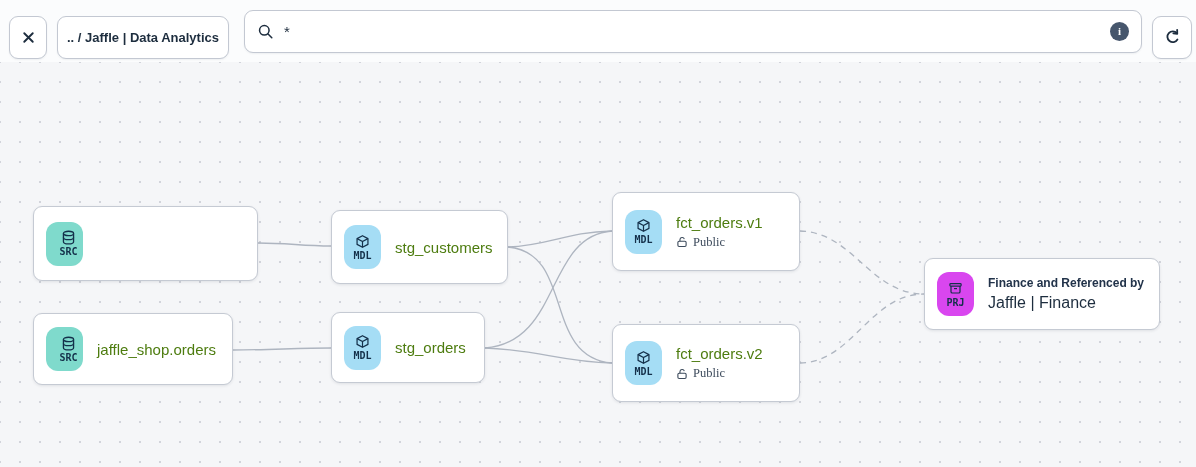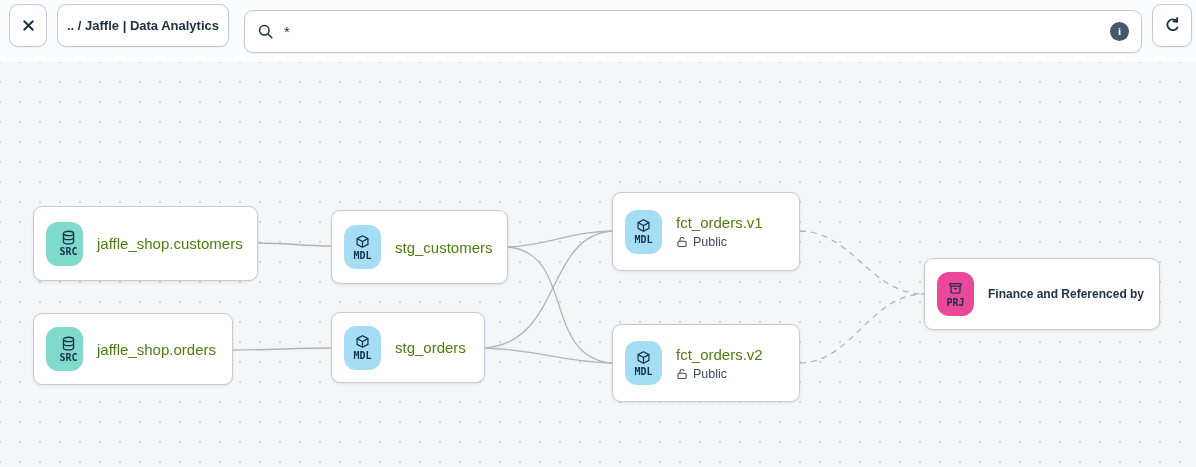--- a/index.html
+++ b/index.html
@@ -15,21 +15,21 @@
   }
   .edges { position:absolute; left:0; top:0; width:1196px; height:467px;
     pointer-events:none; z-index:1; }
   .edges path { fill:none; stroke:#aeb5c0; stroke-width:1.3px; }
   .edges path.dashed { stroke-dasharray:6 5; }
 
   
   .topbar { position:absolute; left:0; top:0; width:1196px; height:62px;
     background:#fbfcfd; z-index:10; }
   .tbtn {
-    position:absolute; top:4px; height:43px; background:#fff;
+    position:absolute; top:16px; height:43px; background:#fff;
     border:1px solid #c3c8d2; border-radius:9px;
     box-shadow:0 1px 2px rgba(20,30,50,.06);
     display:flex; align-items:center; justify-content:center;
     cursor:pointer; color:#1d2d3e;
   }
   .close-btn   { left:9px;    width:38px; }
   .crumb-btn   { left:57px;   width:172px; font-size:13px; font-weight:700; }
   .refresh-btn { left:1152px; width:40px; }
   .searchwrap  {
     position:absolute; left:244px; top:10px; width:898px; height:43px;
@@ -61,26 +61,26 @@
     width:37px; height:44px; border-radius:12px; flex-shrink:0;
     display:flex; flex-direction:column; align-items:center;
     justify-content:center; gap:2px;
   }
   .badge .btag {
     font-family:"DejaVu Sans Mono", monospace;
     font-size:10px; font-weight:700; color:#14304a; line-height:1;
   }
   .badge.src { background:#7fdacc;padding-left:8px; }
   .badge.mdl { background:#a5ddf5; }
-  .badge.prj { background:#ec4899; }
+  .badge.prj { background:#d946ef; }
 
   .ntitle { font-size:15px; color:#4d7c0f; white-space:nowrap; }
   .ncol   { display:flex; flex-direction:column; gap:4px; }
   .access { display:flex; align-items:center; gap:5px;
-    font-size:12.5px; color:#3d4b5c; }
+    font-size:12.5px; color:#3d4b5c;font-family:Liberation Serif, serif; }
   .subtitle { font-size:12px; font-weight:600; color:#22334a; white-space:nowrap; }
   .prjtitle { font-size:16px; color:#1d2d3e; white-space:nowrap; }
 
   
   .n-src-customers { left:33px;  top:206px; width:225px; height:75px; }
   .n-src-orders    { left:33px;  top:313px; width:200px; height:72px; }
   .n-stg-customers { left:331px; top:210px; width:177px; height:74px; }
   .n-stg-orders    { left:331px; top:312px; width:154px; height:71px; }
   .n-fct-v1        { left:612px; top:192px; width:188px; height:79px; }
   .n-fct-v2        { left:612px; top:324px; width:188px; height:78px; }
@@ -104,21 +104,20 @@
 
 <div class="node n-src-customers">
   <div class="badge src">
     <svg width="15" height="15" viewBox="0 0 16 16" fill="none" stroke="#14304a" stroke-width="1.4">
       <ellipse cx="8" cy="3.6" rx="5.4" ry="2.3"></ellipse>
       <path d="M2.6 3.6 v8.8 c0 1.3 2.4 2.3 5.4 2.3 s5.4 -1 5.4 -2.3 v-8.8"></path>
       <path d="M2.6 8 c0 1.3 2.4 2.3 5.4 2.3 s5.4 -1 5.4 -2.3"></path>
     </svg>
     <span class="btag">SRC</span>
   </div>
-  <div class="ntitle">jaffle_shop.customers</div>
 </div>
 
 <div class="node n-src-orders">
   <div class="badge src">
     <svg width="15" height="15" viewBox="0 0 16 16" fill="none" stroke="#14304a" stroke-width="1.4">
       <ellipse cx="8" cy="3.6" rx="5.4" ry="2.3"></ellipse>
       <path d="M2.6 3.6 v8.8 c0 1.3 2.4 2.3 5.4 2.3 s5.4 -1 5.4 -2.3 v-8.8"></path>
       <path d="M2.6 8 c0 1.3 2.4 2.3 5.4 2.3 s5.4 -1 5.4 -2.3"></path>
     </svg>
     <span class="btag">SRC</span>
@@ -196,20 +195,21 @@
   <div class="badge prj">
     <svg width="15" height="15" viewBox="0 0 16 16" fill="none" stroke="#14304a" stroke-width="1.3" stroke-linejoin="round">
       <rect x="2" y="2.8" width="12" height="2.6" rx="0.9"></rect>
       <path d="M3.2 5.4 v6 a1.4 1.4 0 0 0 1.4 1.4 h6.8 a1.4 1.4 0 0 0 1.4 -1.4 v-6"></path>
       <path d="M6.4 8.1 h3.2"></path>
     </svg>
     <span class="btag">PRJ</span>
   </div>
   <div class="ncol">
     <div class="subtitle">Finance and Referenced by</div>
+    <div class="prjtitle">Jaffle | Finance</div>
   </div>
 </div>
 
 <div class="topbar">
   <div class="tbtn close-btn">
     <svg width="17" height="17" viewBox="0 0 20 20">
       <path d="M5 5 L15 15 M15 5 L5 15" stroke="#1d2d3e" stroke-width="2.2" stroke-linecap="round"></path>
     </svg>
   </div>
 

